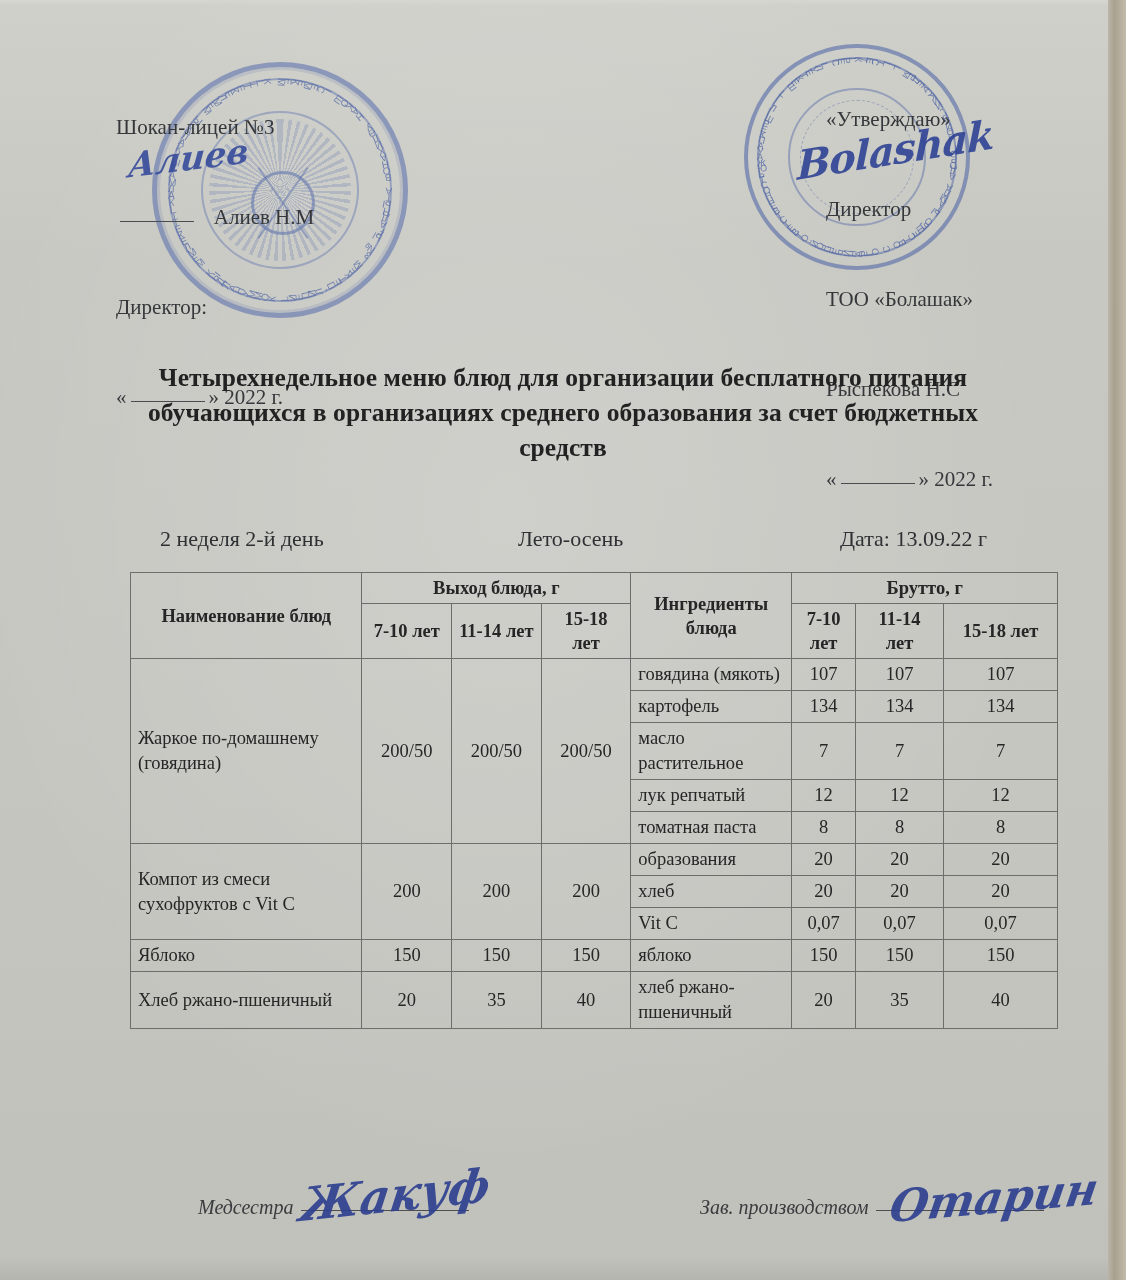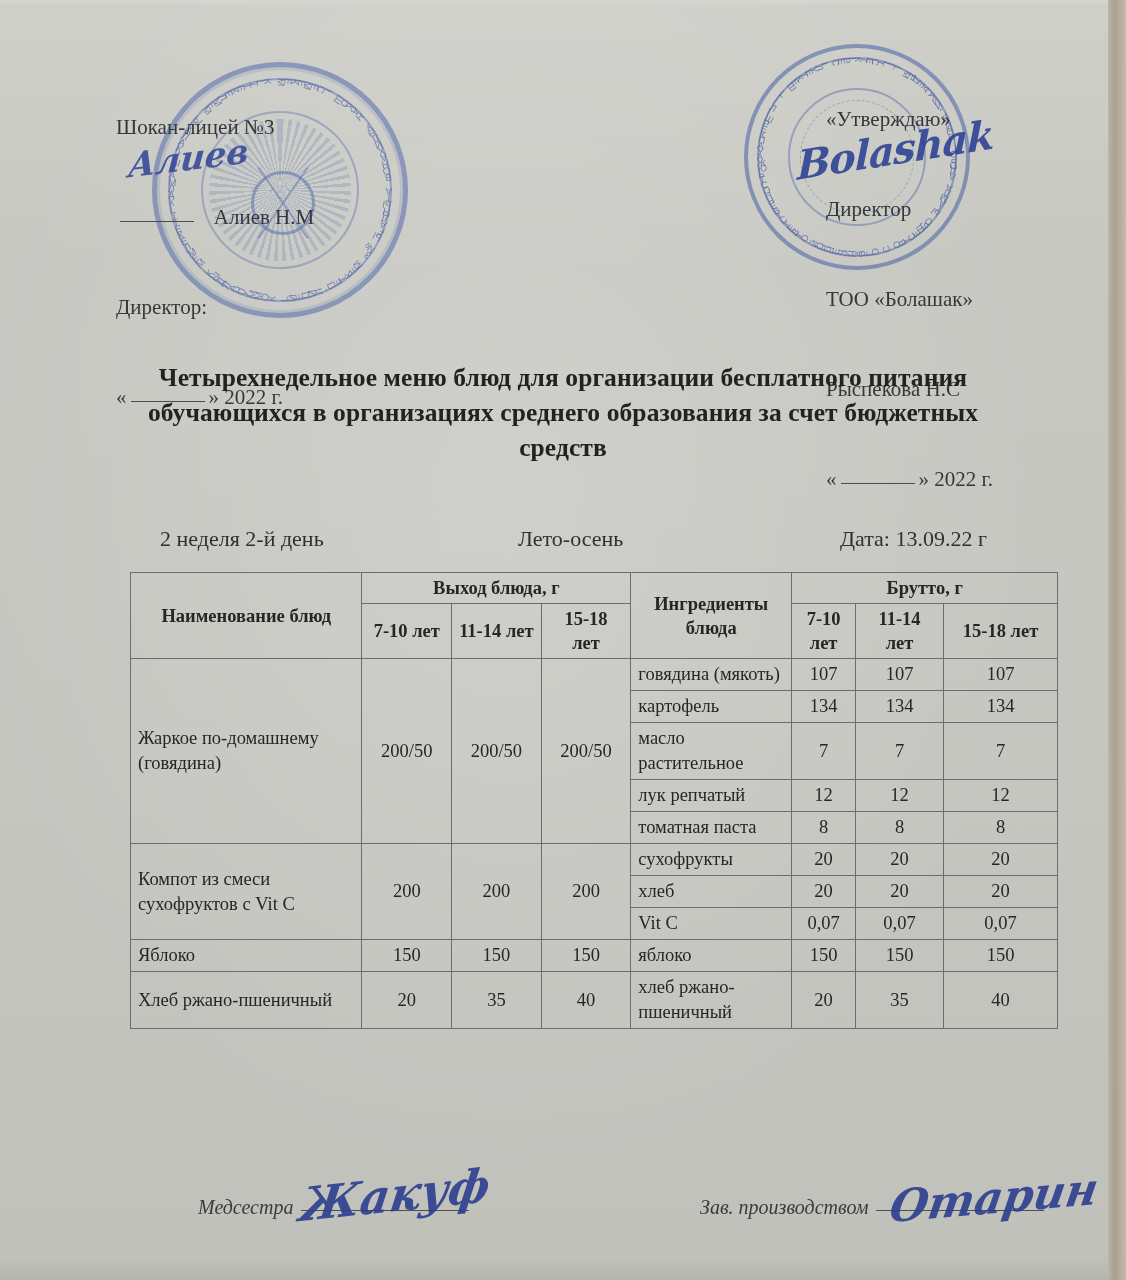--- a/index.html
+++ b/index.html
@@ -456,21 +456,21 @@
         <td class="ing c-ing">томатная паста</td>
         <td class="num c-b1">8</td>
         <td class="num c-b2">8</td>
         <td class="num c-b3">8</td>
       </tr>
       <tr>
         <td class="dish c-name" rowspan="3">Компот из смеси сухофруктов с Vit C</td>
         <td class="num c-out" rowspan="3">200</td>
         <td class="num c-out" rowspan="3">200</td>
         <td class="num c-out" rowspan="3">200</td>
-        <td class="ing c-ing">сухофрукты</td>
+        <td class="ing c-ing">образования</td>
         <td class="num c-b1">20</td>
         <td class="num c-b2">20</td>
         <td class="num c-b3">20</td>
       </tr>
       <tr>
         <td class="ing c-ing">хлеб</td>
         <td class="num c-b1">20</td>
         <td class="num c-b2">20</td>
         <td class="num c-b3">20</td>
       </tr>

